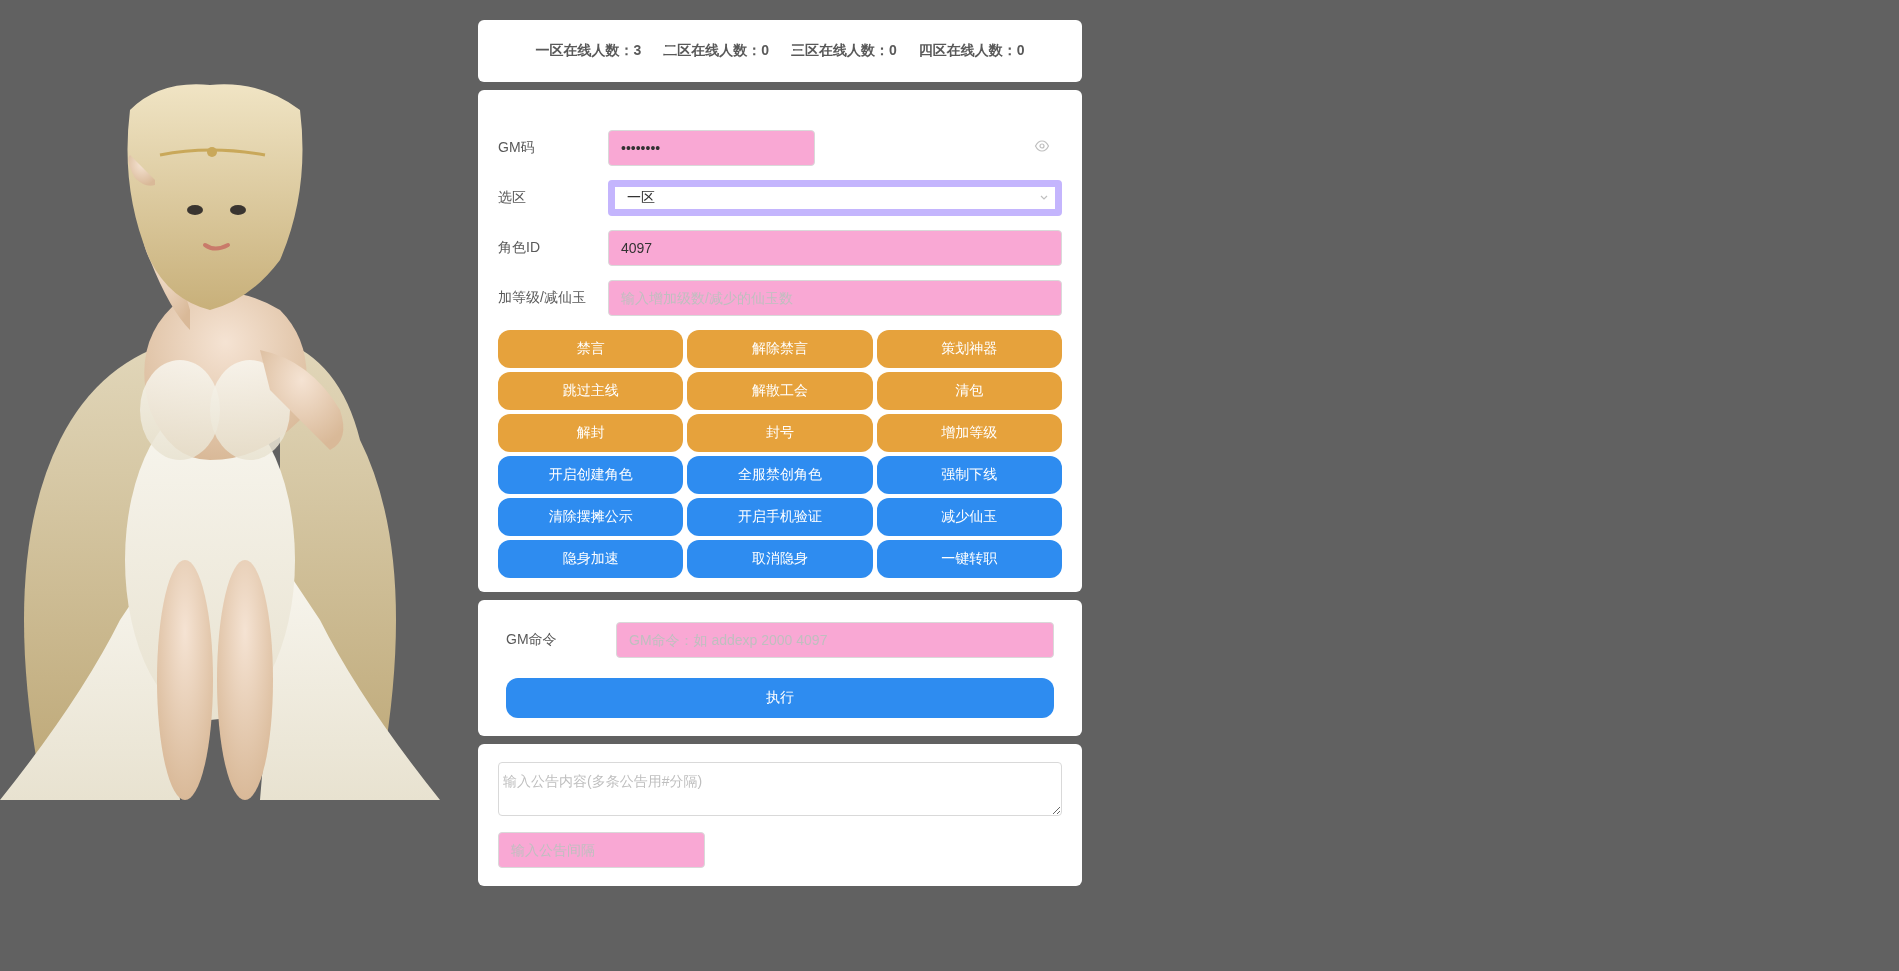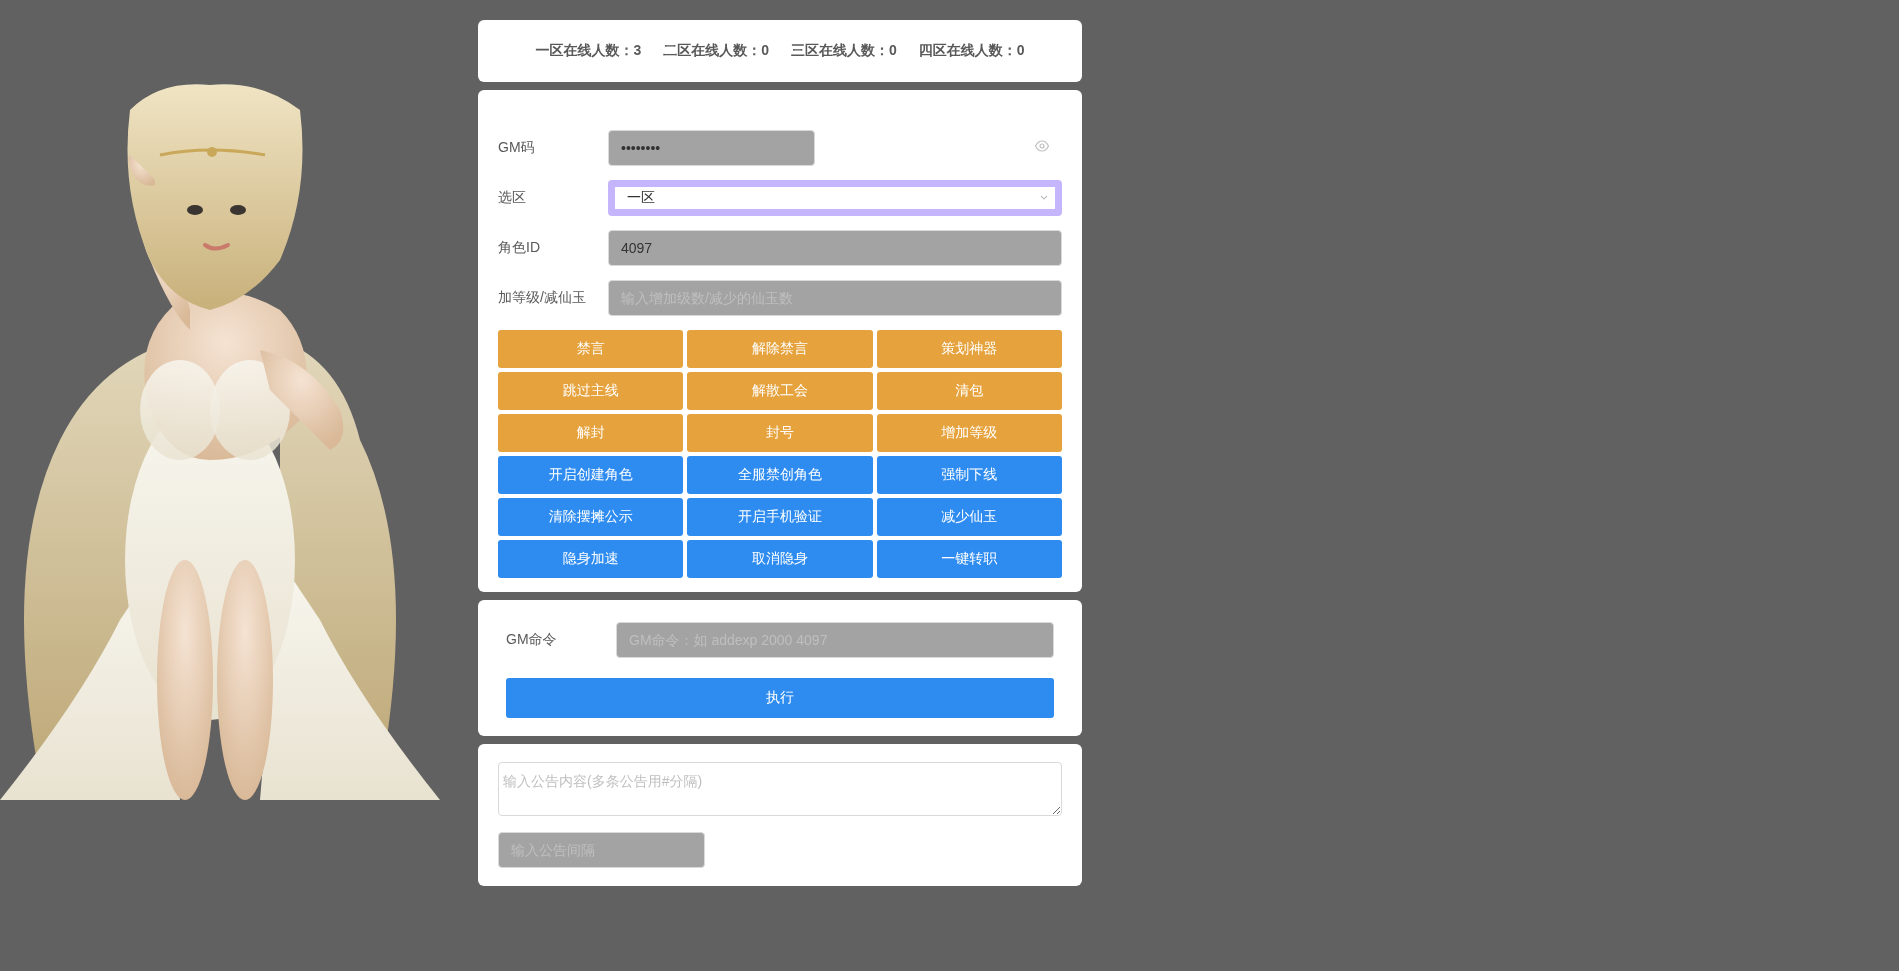--- a/index.html
+++ b/index.html
@@ -50,21 +50,21 @@
       flex-shrink: 0;
     }
     .form-control {
       flex: 1;
       height: 36px;
       border: 1px solid #d9d9d9;
       border-radius: 4px;
       padding: 0 12px;
       font-size: 14px;
       color: #333;
-      background: #a3a3a3;
+      background: #f9a8d4;
     }
     .form-control::placeholder { color: #bfbfbf; }
     .input-wrapper { flex: 1; position: relative; }
     .eye-icon {
       position: absolute;
       right: 12px;
       top: 50%;
       transform: translateY(-50%);
       color: #bfbfbf;
       cursor: pointer;
@@ -86,21 +86,21 @@
       right: 12px;
       top: 50%;
       transform: translateY(-50%);
       color: #bfbfbf;
     }
     .button-grid { display: flex; flex-wrap: wrap; gap: 4px; margin-bottom: 4px; }
     .btn {
       flex: 1 1 calc(33.333% - 3px);
       height: 38px;
       border: none;
-      border-radius: 3px;
+      border-radius: 12px;
       color: #fff;
       font-size: 14px;
       cursor: pointer;
       display: flex;
       align-items: center;
       justify-content: center;
     }
     .btn-orange { background: #e6a23c; }
     .btn-blue { background: #2e8cf0; }
     .btn-red { background: #f56c6c; }

